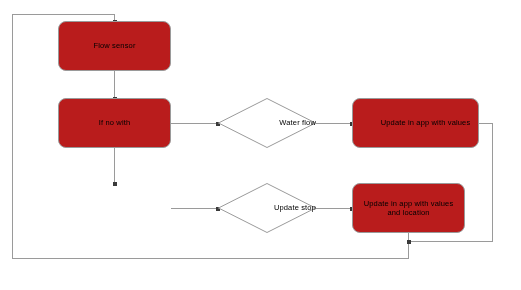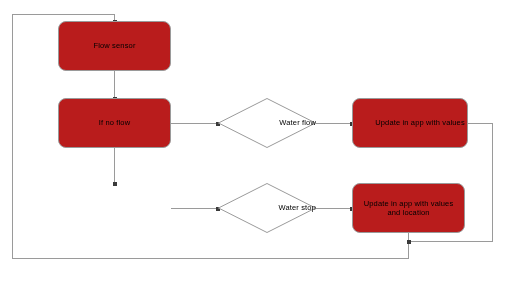--- a/index.html
+++ b/index.html
@@ -93,39 +93,39 @@
       <rect x="349.5" y="206.5" width="4" height="4"></rect>
       <rect x="406.5" y="239.5" width="4" height="4"></rect>
     </g>
   </svg>
 
   <div class="node proc" style="left:58px;  top:21px;  width:113px; height:50px;">
     <span>Flow sensor</span>
   </div>
 
   <div class="node proc" style="left:58px;  top:98px;  width:113px; height:50px;">
-    <span>If no flow</span>
+    <span>If no with</span>
   </div>
 
 
   <div class="node decision" style="left:218px; top:98px; width:98px; height:50px;">
     <svg class="dshape" viewBox="0 0 98 50" preserveAspectRatio="none" xmlns="http://www.w3.org/2000/svg">
       <polygon points="49,0.5 97.5,25 49,49.5 0.5,25" fill="#ffffff" stroke="#9a9a9a" stroke-width="1"></polygon>
     </svg>
     <span class="dlabel">Water flow</span>
   </div>
 
   <div class="node decision" style="left:218px; top:183px; width:98px; height:50px;">
     <svg class="dshape" viewBox="0 0 98 50" preserveAspectRatio="none" xmlns="http://www.w3.org/2000/svg">
       <polygon points="49,0.5 97.5,25 49,49.5 0.5,25" fill="#ffffff" stroke="#9a9a9a" stroke-width="1"></polygon>
     </svg>
-    <span class="dlabel">Water stop</span>
+    <span class="dlabel">Update stop</span>
   </div>
 
-  <div class="node proc" style="left:352px; top:98px;  width:116px; height:50px;padding-left:20px;">
+  <div class="node proc" style="left:352px; top:98px;  width:127px; height:50px;padding-left:20px;">
     <span>Update in app with values</span>
   </div>
 
   <div class="node proc" style="left:352px; top:183px; width:113px; height:50px; padding:0 6px;">
     <span>Update in app with values and location</span>
   </div>
 
 </div>
 
 </body></html>

